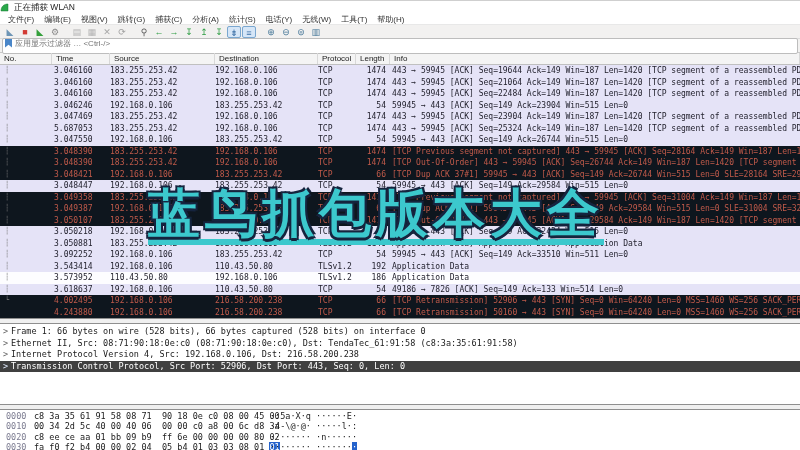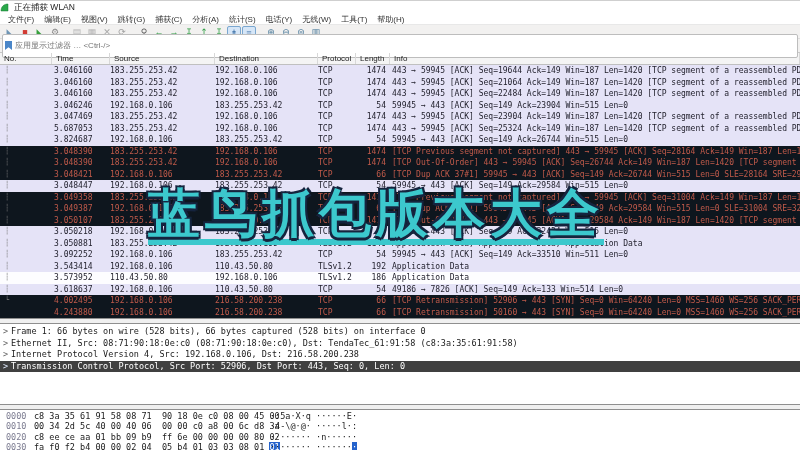--- a/index.html
+++ b/index.html
@@ -16,21 +16,21 @@
   .menu-item { font-size:8px; color:#333; padding:0 5px; cursor:default; }
 
   
   .toolbar { height:14px; display:flex; align-items:center; background:#f2f1f0; border-bottom:1px solid #dcdcdc; padding-left:3px; gap:1px; }
   .tb-icon { width:14px; height:12px; font-size:9px; line-height:12px; text-align:center; display:inline-block; }
   .tb-icon.boxed { background:#d6e6f7; border:1px solid #7aa7d0; border-radius:2px; }
   .tb-sep { width:6px; height:12px; }
 
   
   .filterbar { height:14px; background:#f2f1f0; border-bottom:1px solid #c8c8c8; display:flex; align-items:center; padding:1px 2px; }
-  .filter-input-wrap { flex:1; height:24px; background:#fff; border:1px solid #bdbdbd; border-radius:2px; display:flex; align-items:center; padding-left:2px; gap:3px; }
+  .filter-input-wrap { flex:1; height:16px; background:#fff; border:1px solid #bdbdbd; border-radius:2px; display:flex; padding-left:2px; gap:3px; }
   .bookmark-icon { width:7px; height:9px; background:#4a86c8; clip-path:polygon(0 0,100% 0,100% 100%,50% 70%,0 100%); flex:none; }
   .filter-input { flex:1; border:none; outline:none; font-size:8px; color:#555; background:transparent; height:10px; font-family:"Liberation Sans",sans-serif; }
 
   
   .pkt-header { height:12px; display:grid; grid-template-columns:52px 58px 105px 103px 38px 34px 1fr; background:#f4f4f4; border-bottom:1px solid #c0c0c0; font-size:8px; color:#222; }
   .pkt-header .hcell { border-right:1px solid #d8d8d8; padding:1px 0 0 4px; overflow:hidden; white-space:nowrap; }
   .pkt-header .hcell.num { text-align:left; }
   .pkt-list { height:253px; overflow:hidden; background:#fff; position:relative; font-family:"DejaVu Sans Mono", monospace; }
   .prow { height:11.5px; display:grid; grid-template-columns:14px 38px 58px 105px 103px 38px 34px 1fr; font-size:8px; line-height:11.5px; white-space:nowrap; cursor:default; }
   .prow .c { overflow:hidden; }
@@ -194,21 +194,21 @@
         <span class="c time">5.687053</span>
         <span class="c src">183.255.253.42</span>
         <span class="c dst">192.168.0.106</span>
         <span class="c proto">TCP</span>
         <span class="c len">1474</span>
         <span class="c info">443 → 59945 [ACK] Seq=25324 Ack=149 Win=187 Len=1420 [TCP segment of a reassembled PDU]</span>
       </div>
       <div class="prow tcp">
         <span class="c gut">┆</span>
         <span class="c no">37</span>
-        <span class="c time">3.824687</span>
+        <span class="c time">3.047550</span>
         <span class="c src">192.168.0.106</span>
         <span class="c dst">183.255.253.42</span>
         <span class="c proto">TCP</span>
         <span class="c len">54</span>
         <span class="c info">59945 → 443 [ACK] Seq=149 Ack=26744 Win=515 Len=0</span>
       </div>
       <div class="prow bad">
         <span class="c gut">┆</span>
         <span class="c no">38</span>
         <span class="c time">3.048390</span>

